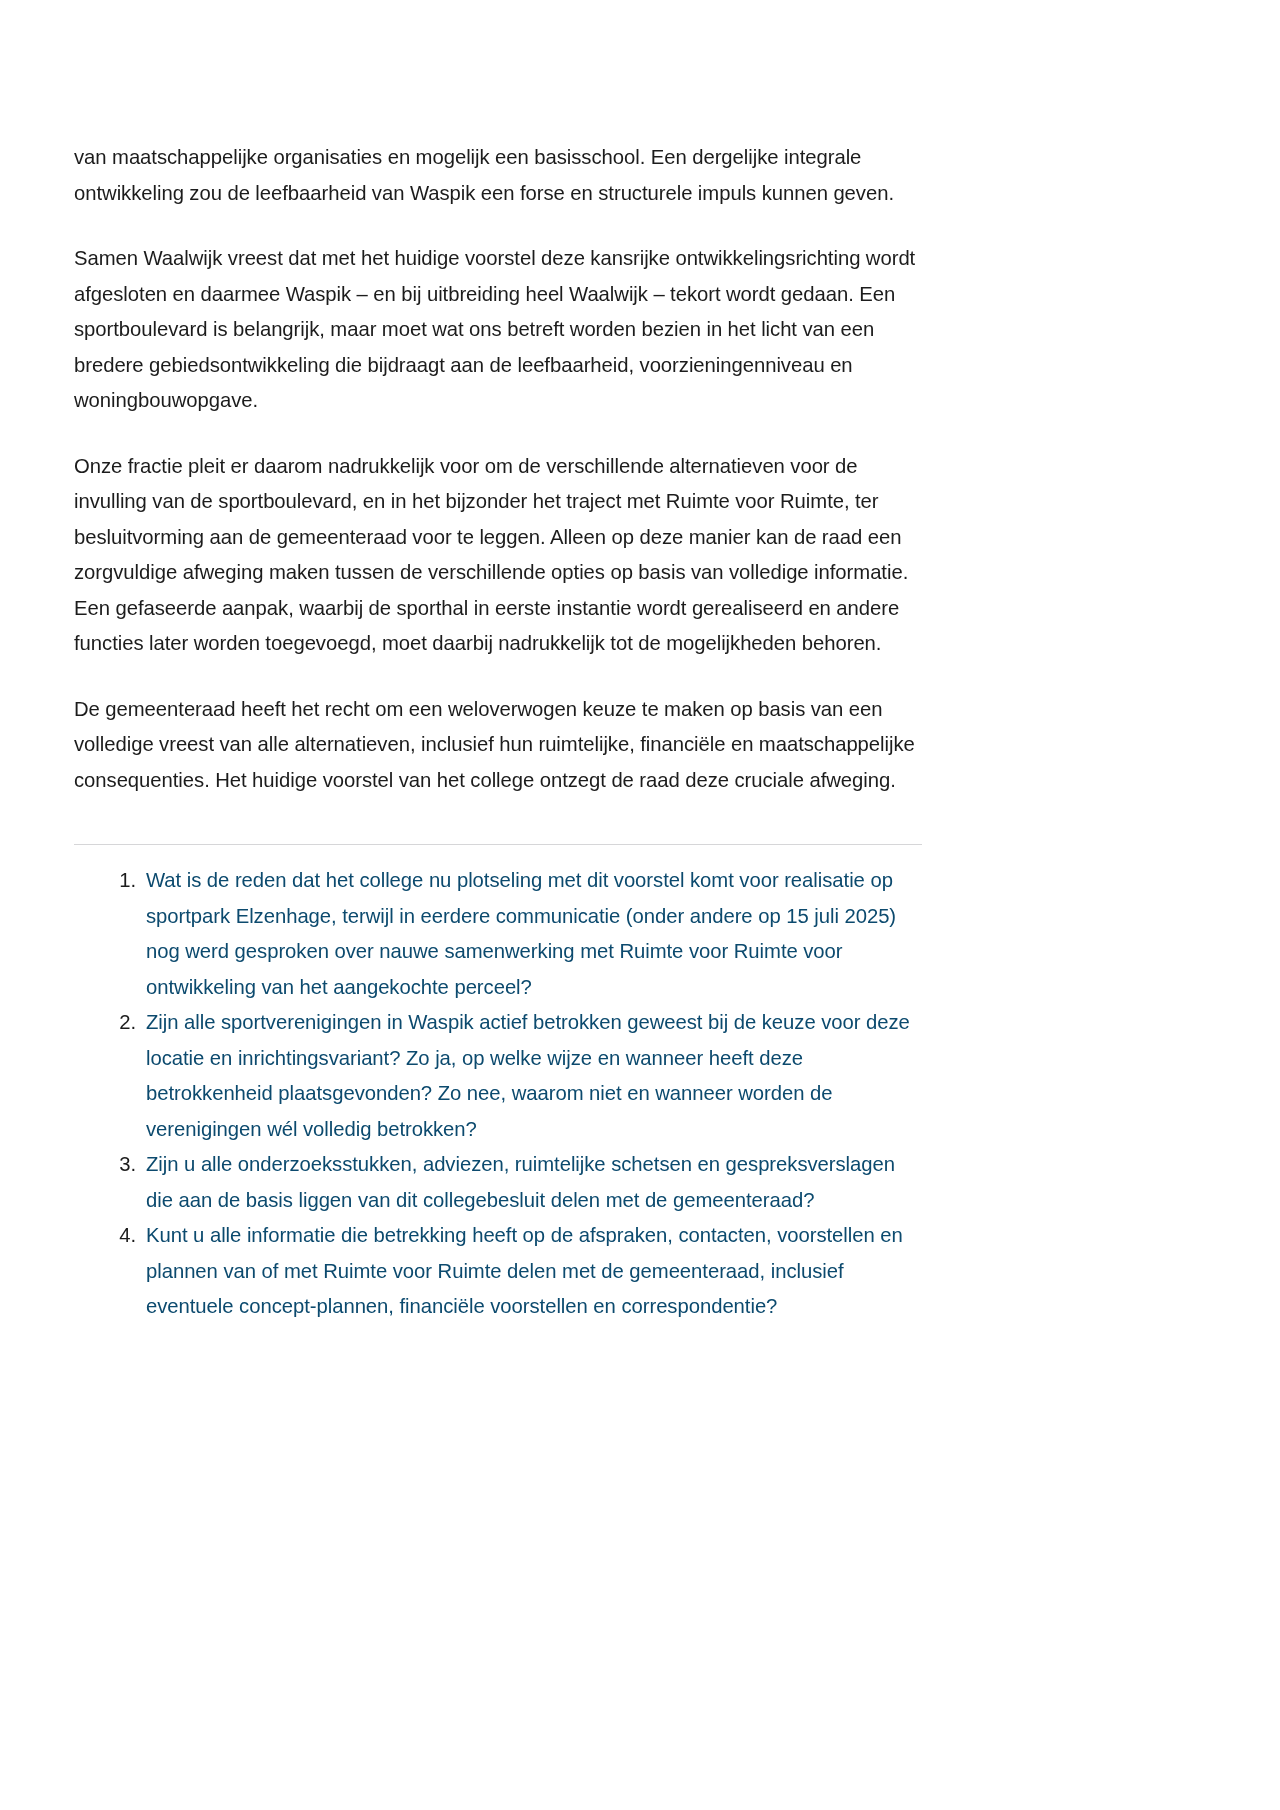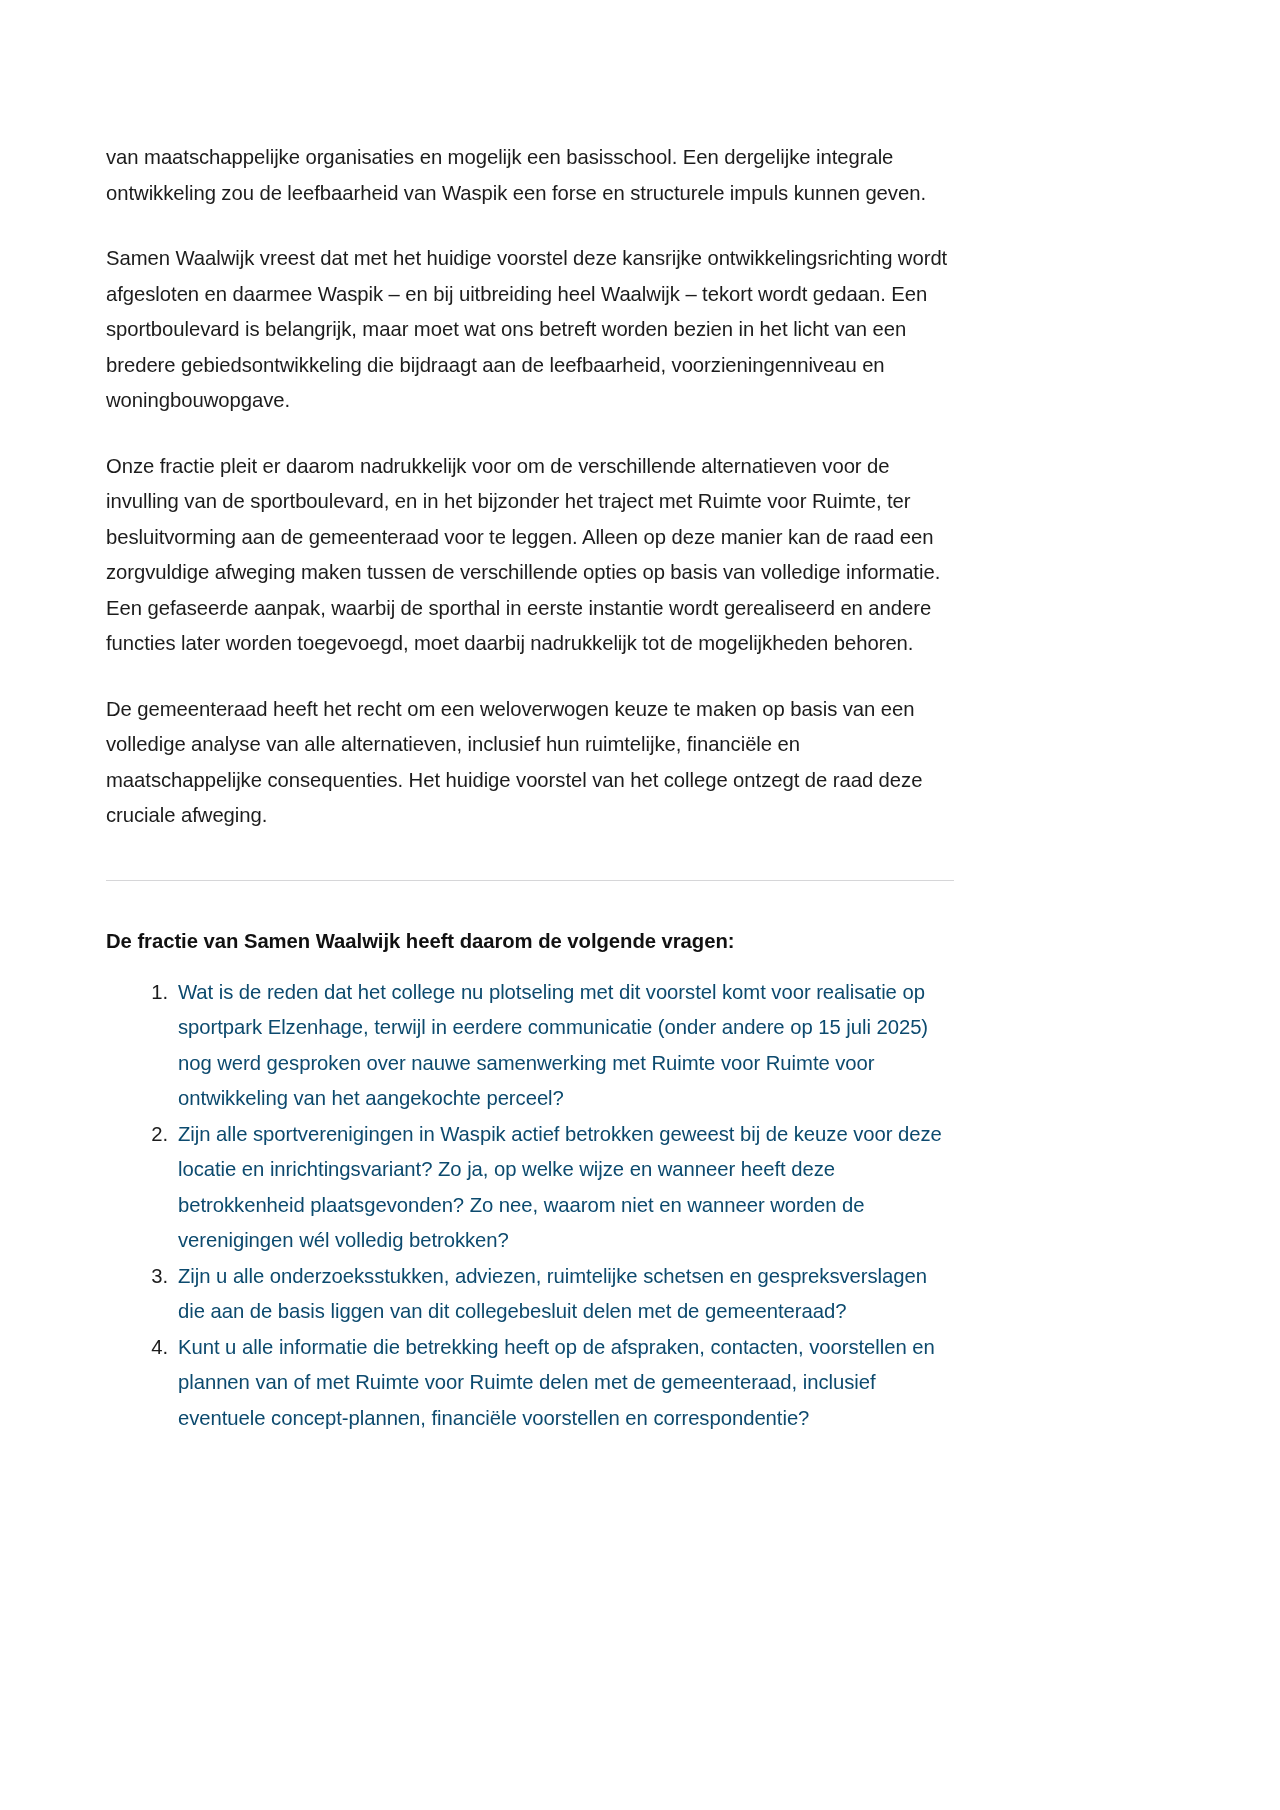--- a/index.html
+++ b/index.html
@@ -15,21 +15,21 @@
     color: #1c1c1c;
     -webkit-font-smoothing: antialiased;
     overflow: hidden;
   }
 
   .page {
     position: relative;
     width: 1280px;
     height: 1810px;
     box-sizing: border-box;
-    padding: 140px 302px 0 106px;
+    padding: 140px 302px 0 74px;
     background: #ffffff;
   }
 
   .doc-body {
     width: 848px;
   }
 
   p.para {
     margin: 0 0 30px 0;
     font-size: 20.3px;
@@ -92,25 +92,24 @@
 </style>
 </head>
 <body>
 
 <div class="page">
   <div class="doc-body">
 
     <p class="para">van maatschappelijke organisaties en mogelijk een basisschool. Een dergelijke integrale ontwikkeling zou de leefbaarheid van Waspik een forse en structurele impuls kunnen geven.</p>
     <p class="para">Samen Waalwijk vreest dat met het huidige voorstel deze kansrijke ontwikkelingsrichting wordt afgesloten en daarmee Waspik – en bij uitbreiding heel Waalwijk – tekort wordt gedaan. Een sportboulevard is belangrijk, maar moet wat ons betreft worden bezien in het licht van een bredere gebiedsontwikkeling die bijdraagt aan de leefbaarheid, voorzieningenniveau en woningbouwopgave.</p>
     <p class="para">Onze fractie pleit er daarom nadrukkelijk voor om de verschillende alternatieven voor de invulling van de sportboulevard, en in het bijzonder het traject met Ruimte voor Ruimte, ter besluitvorming aan de gemeenteraad voor te leggen. Alleen op deze manier kan de raad een zorgvuldige afweging maken tussen de verschillende opties op basis van volledige informatie. Een gefaseerde aanpak, waarbij de sporthal in eerste instantie wordt gerealiseerd en andere functies later worden toegevoegd, moet daarbij nadrukkelijk tot de mogelijkheden behoren.</p>
-    <p class="para">De gemeenteraad heeft het recht om een weloverwogen keuze te maken op basis van een volledige analyse van alle alternatieven, inclusief hun ruimtelijke, financiële en maatschappelijke consequenties. Het huidige voorstel van het college ontzegt de raad deze cruciale afweging.</p>
+    <p class="para">De gemeenteraad heeft het recht om een weloverwogen keuze te maken op basis van een volledige vreest van alle alternatieven, inclusief hun ruimtelijke, financiële en maatschappelijke consequenties. Het huidige voorstel van het college ontzegt de raad deze cruciale afweging.</p>
 
     <hr class="divider">
 
-    <p class="questions-heading">De fractie van Samen Waalwijk heeft daarom de volgende vragen:</p>
 
     <ol class="questions">
       <li>Wat is de reden dat het college nu plotseling met dit voorstel komt voor realisatie op sportpark Elzenhage, terwijl in eerdere communicatie (onder andere op 15 juli 2025) nog werd gesproken over nauwe samenwerking met Ruimte voor Ruimte voor ontwikkeling van het aangekochte perceel?</li>
       <li>Zijn alle sportverenigingen in Waspik actief betrokken geweest bij de keuze voor deze locatie en inrichtingsvariant? Zo ja, op welke wijze en wanneer heeft deze betrokkenheid plaatsgevonden? Zo nee, waarom niet en wanneer worden de verenigingen wél volledig betrokken?</li>
       <li>Zijn u alle onderzoeksstukken, adviezen, ruimtelijke schetsen en gespreksverslagen die aan de basis liggen van dit collegebesluit delen met de gemeenteraad?</li>
       <li>Kunt u alle informatie die betrekking heeft op de afspraken, contacten, voorstellen en plannen van of met Ruimte voor Ruimte delen met de gemeenteraad, inclusief eventuele concept-plannen, financiële voorstellen en correspondentie?</li>
     </ol>
 
   </div>
 </div>

